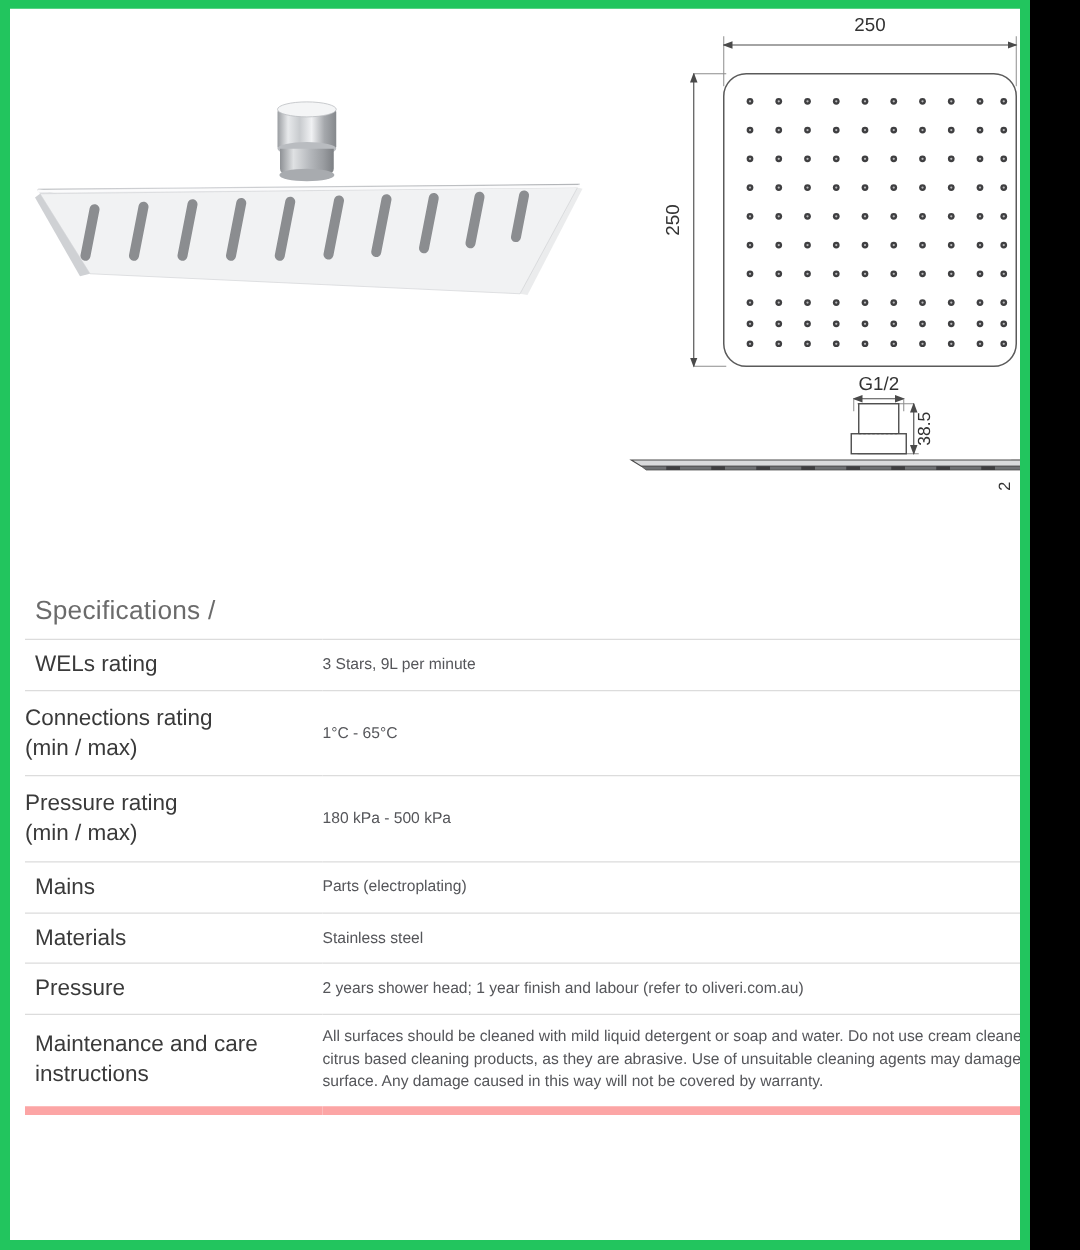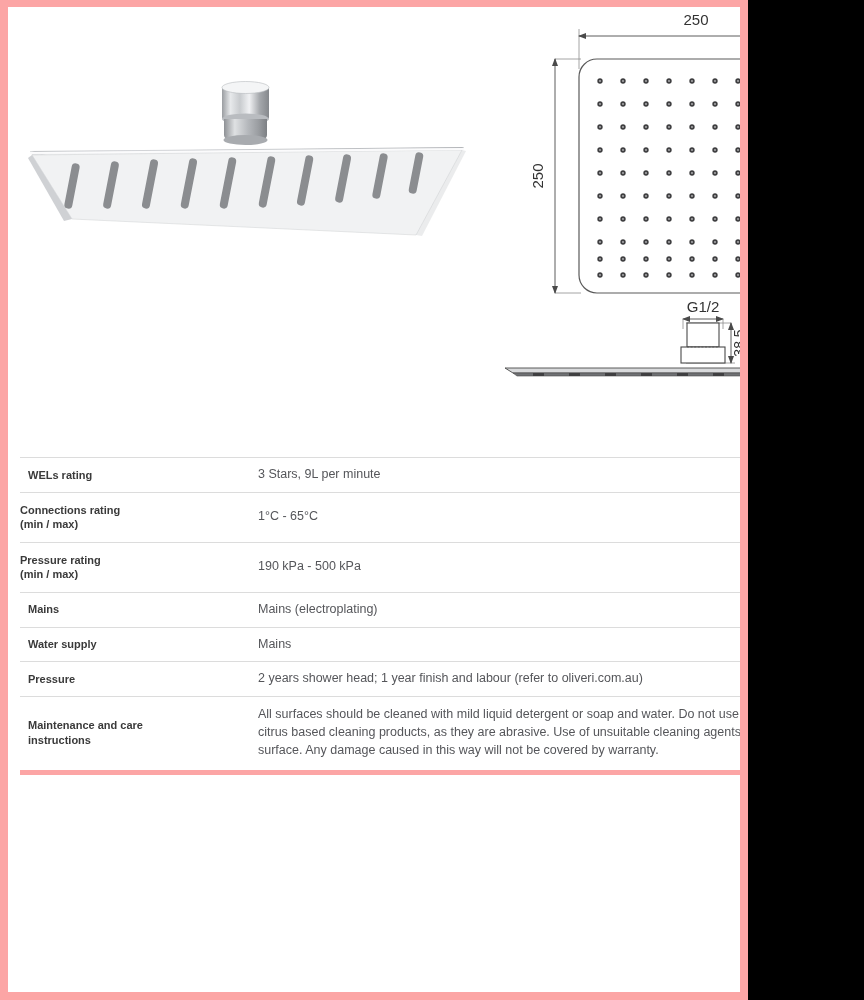--- a/index.html
+++ b/index.html
@@ -9,23 +9,23 @@
   }
   body {
     width: 864px;
     height: 1000px;
     overflow: hidden;
     font-family: "Liberation Sans", sans-serif;
   }
   .page-frame {
     position: absolute;
     left: 0; top: 0;
-    width: 748px;
+    width: 824px;
     height: 1000px;
-    background: #fca5a5;
+    background: #22c55e;
     box-sizing: border-box;
     padding: 7px 8px 8px 8px;
   }
   .page-sheet {
     position: relative;
     width: 100%;
     height: 100%;
     background: #ffffff;
     overflow: hidden;
   }
@@ -72,31 +72,31 @@
   .spec-table {
     width: 826px;
     margin: 0 auto 0 12px;
     border-collapse: collapse;
     table-layout: fixed;
   }
   .spec-table tr {
     border-top: 1px solid #dcdcdc;
   }
   .spec-table tr:last-child {
-    border-bottom: 5px solid #fca5a5;
+    border-bottom: 7px solid #fca5a5;
   }
   .spec-table td {
     vertical-align: middle;
     padding: 8px 0;
   }
   td.spec-label {
     width: 230px;
     padding-left: 8px;
-    font-size: 11px;
-    font-weight: bold;
+    font-size: 18px;
+    font-weight: normal;
     color: #3a3a3a;
     line-height: 1.32;
   }
   td.spec-value {
     font-size: 12.5px;
     font-weight: 400;
     color: #55565a;
     line-height: 1.42;
     padding-right: 10px;
     margin-left: 43px;
@@ -476,48 +476,49 @@
         <line x1="317" y1="358" x2="317" y2="369" stroke="#4a4a4a" stroke-width="0.9" marker-start="url(#arrowL)" marker-end="url(#arrowR)"></line>
         <text x="305" y="382" text-anchor="middle" font-family="Liberation Sans, sans-serif" font-size="13" fill="#333333" transform="rotate(-90 305 382)">2</text>
 
         <line x1="349" y1="358" x2="349" y2="372" stroke="#4a4a4a" stroke-width="0.9" marker-start="url(#arrowL)" marker-end="url(#arrowR)"></line>
         <text x="337" y="386" text-anchor="middle" font-family="Liberation Sans, sans-serif" font-size="13" fill="#333333" transform="rotate(-90 337 386)">5.5</text>
       </svg>
     </div>
   </div>
 
   <div class="spec-section">
+    <div class="spec-title">Specifications /</div>
 
     <table class="spec-table">
       <tbody>
         <tr>
           <td class="spec-label">WELs rating</td>
           <td class="spec-value">3 Stars, 9L per minute</td>
         </tr>
         <tr class="row-tall">
           <td class="spec-label">
             <div>Connections rating</div>
             <div>(min / max)</div>
           </td>
           <td class="spec-value">1°C - 65°C</td>
         </tr>
         <tr class="row-tall">
           <td class="spec-label">
             <div>Pressure rating</div>
             <div>(min / max)</div>
           </td>
-          <td class="spec-value">190 kPa - 500 kPa</td>
+          <td class="spec-value">180 kPa - 500 kPa</td>
         </tr>
         <tr>
           <td class="spec-label">Mains</td>
-          <td class="spec-value">Mains (electroplating)</td>
+          <td class="spec-value">Parts (electroplating)</td>
         </tr>
         <tr>
-          <td class="spec-label">Water supply</td>
-          <td class="spec-value">Mains</td>
+          <td class="spec-label">Materials</td>
+          <td class="spec-value">Stainless steel</td>
         </tr>
         <tr>
           <td class="spec-label">Pressure</td>
           <td class="spec-value">2 years shower head; 1 year finish and labour (refer to oliveri.com.au)</td>
         </tr>
         <tr class="row-maint">
           <td class="spec-label">
             <div>Maintenance and care</div>
             <div>instructions</div>
           </td>

